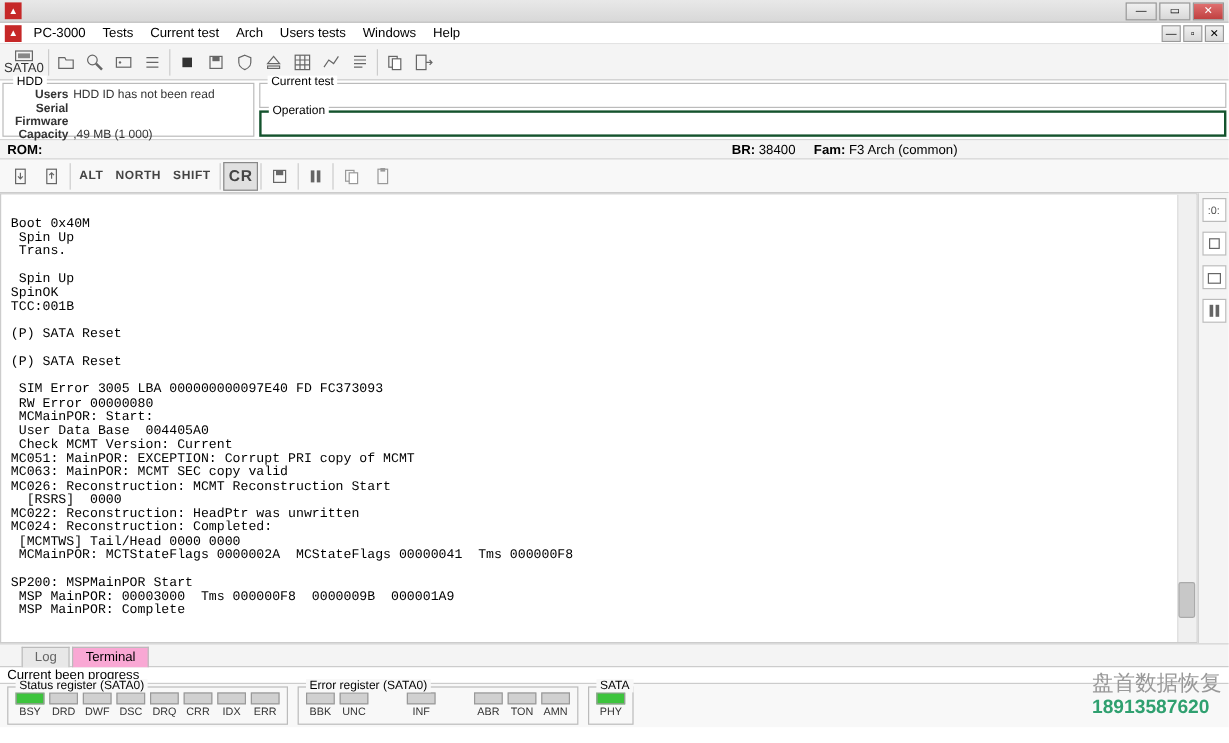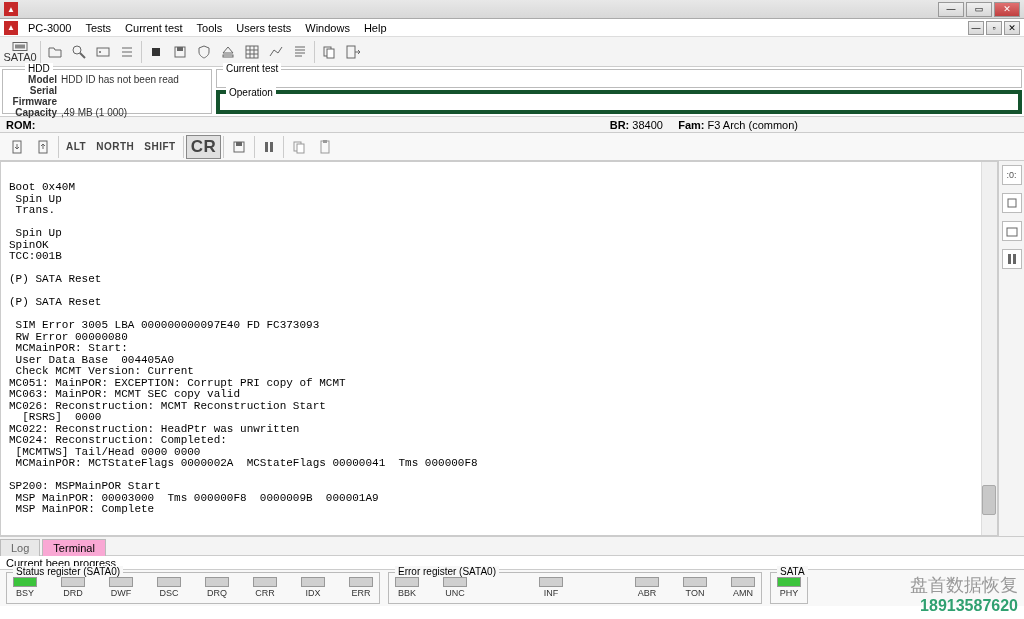--- a/index.html
+++ b/index.html
@@ -24,28 +24,28 @@
 
 .toolbar { height: 30px; background: #f4f4f4; border-bottom: 1px solid #ccc; display: flex; align-items: center; padding: 0 2px; gap: 0; }
 .tbtn { width: 24px; height: 24px; display: flex; align-items: center; justify-content: center; cursor: pointer; color: #555; border: 1px solid transparent; }
 .tsep { width: 1px; height: 22px; background: #ccc; margin: 0 2px; }
 .tbtn svg { width: 16px; height: 16px; }
 .tbtn.sata { width: 36px; font-size: 8px; line-height:1; text-align:right; color:#333; flex-direction:column; }
 
 
 .infostrip { display: flex; height: 50px; border-bottom: 1px solid #ccc; }
 .hddbox { width: 210px; border: 1px solid #bbb; margin: 2px; position: relative; padding: 4px 6px; font-size: 10px; }
-.hddbox .legend { position: absolute; top: -7px; left: 22px; background: #fff; padding: 0 3px; font-size: 10px; }
+.hddbox .legend { position: absolute; top: -7px; left: 8px; background: #fff; padding: 0 3px; font-size: 10px; }
 .hddrow { display: flex; line-height: 11px; }
 .hddlabel { width: 52px; text-align: right; color: #333; font-weight: bold; padding-right: 4px; font-size:10px;}
 .hddval { color: #333; font-size:10px;}
 .rightinfo { flex: 1; display: flex; flex-direction: column; }
 .currenttest { flex:1; border: 1px solid #bbb; margin: 2px 2px 1px 2px; position:relative; padding: 3px 6px; }
 .currenttest .legend { position:absolute; top:-7px; left:6px; background:#fff; padding:0 3px; font-size:10px;}
-.operation { flex:1; border: 4px solid #14532d; margin: 1px 2px 2px 2px; position:relative; padding: 3px 6px;}
+.operation { flex:1; border: 2px solid #14532d; margin: 1px 2px 2px 2px; position:relative; padding: 3px 6px;}
 .operation .legend { position:absolute; top:-7px; left:6px; background:#fff; padding:0 3px; font-size:10px;}
 
 
 .romstrip { height: 16px; background: #f4f4f4; border-bottom: 1px solid #ccc; display: flex; align-items: center; padding: 0 6px; font-size: 11px; }
 .romstrip .romlabel { font-weight: bold; }
 .romstrip .brinfo { margin-left: auto; margin-right: 220px; }
 .romstrip .brinfo b { font-weight: bold; }
 
 
 .toolbar2 { height: 28px; background: #f8f8f8; border-bottom: 1px solid #ccc; display: flex; align-items: center; padding: 0 4px; gap: 0; }
@@ -56,40 +56,40 @@
 
 .terminalwrap { position: relative; height: 375px; display: flex; }
 .terminal { flex:1; background: #fff; border: 1px solid #ccc; overflow: hidden; position: relative; }
 .terminal pre { font-family: "Courier New", monospace; font-size: 11px; line-height: 11.5px; padding: 20px 8px; white-space: pre; color: #000; }
 .scrolltrack { position:absolute; right:0; top:0; bottom:0; width:16px; background:#f0f0f0; border-left:1px solid #ddd;}
 .scrollthumb { position:absolute; right:1px; width:14px; height:30px; bottom:20px; background:#c8c8c8; border:1px solid #aaa; border-radius:2px;}
 .rightpanel { width: 26px; background: #f4f4f4; border-left: 1px solid #ccc; display:flex; flex-direction:column; align-items:center; padding-top:4px; gap:8px; }
 .rpbtn { width:20px; height:20px; border:1px solid #bbb; display:flex; align-items:center; justify-content:center; font-size:9px; background:#fff; cursor:pointer; color:#555;}
 
 
-.tabstrip { height: 20px; background: #f4f4f4; display: flex; align-items: flex-end; padding-left: 0; border-top:1px solid #ccc; border-bottom:1px solid #ccc;}
+.tabstrip { height: 20px; background: #f4f4f4; display: flex; align-items: flex-end; padding-left: 18px; border-top:1px solid #ccc; border-bottom:1px solid #ccc;}
 .tab { padding: 2px 10px; border: 1px solid #bbb; border-bottom: none; background: #f9a8d4; margin-right: 2px; cursor: pointer; position:relative; top:1px; font-size:11px;}
 .tab.inactive { background: #e8e8e8; color:#666;}
 
 
 .progstrip { height: 14px; padding: 0 6px; font-size: 10px; display:flex; align-items:center; border-bottom:1px solid #ccc;}
 
 
 .footer { height: 36px; display:flex; gap:8px; padding: 2px 6px; background:#f8f8f8; }
-.reggroup { border:1px solid #bbb; position:relative; padding: 4px 4px 2px 4px; display:flex; gap:20px; }
+.reggroup { border:1px solid #bbb; position:relative; padding: 4px 4px 2px 4px; display:flex; gap:0; }
 .reggroup .legend { position:absolute; top:-7px; left:6px; background:#f8f8f8; padding:0 3px; font-size:10px;}
 .regcell { width:28px; display:flex; flex-direction:column; align-items:center; gap:1px; }
 .regbox { width:24px; height:10px; background:#d0d0d0; border:1px solid #999; }
 .regbox.green { background:#3cc43c; }
 .reglabel { font-size:9px; color:#333; }
 .sata-group .regcell { width:28px; }
 .spacer-cell { width: 28px; }
 
 
-.watermark { position:absolute; right:6px; bottom:4px; text-align:right; pointer-events:none; }
+.watermark { position:absolute; right:6px; bottom:20px; pointer-events:none; }
 .watermark .cn { font-size:18px; color:#999; font-family: "Microsoft YaHei", sans-serif; }
 .watermark .num { font-size:16px; color:#30a070; font-weight:bold; text-shadow: 0 0 2px #fff; }
 </style>
 </head>
 <body>
 
 <div class="titlebar">
   <div class="icon-box">▲</div>
   <div class="winctrls">
     <div class="winbtn">—</div>
@@ -97,21 +97,21 @@
     <div class="winbtn close">✕</div>
   </div>
 </div>
 
 <div class="mdi-titlebar">
   <div class="icon-box">▲</div>
   <div class="menubar">
     <div class="menuitem">PC-3000</div>
     <div class="menuitem">Tests</div>
     <div class="menuitem">Current test</div>
-    <div class="menuitem">Tools</div>
+    <div class="menuitem">Arch</div>
     <div class="menuitem">Users tests</div>
     <div class="menuitem">Windows</div>
     <div class="menuitem">Help</div>
   </div>
   <div class="mdi-ctrls">
     <div class="winbtn">—</div>
     <div class="winbtn">▫</div>
     <div class="winbtn">✕</div>
   </div>
 </div>
@@ -206,21 +206,21 @@
         <rect x="2" y="2" width="8" height="12" fill="none" stroke="#666"></rect>
         <path d="M10 8h5m-2-2l2 2-2 2" fill="none" stroke="#666"></path>
       </svg>
     </div>
 </div>
 
 <div class="infostrip">
   <div class="hddbox">
     <div class="legend">HDD</div>
     <div class="hddrow">
-        <div class="hddlabel">Model</div>
+        <div class="hddlabel">Users</div>
         <div class="hddval">HDD ID has not been read</div>
       </div>
     <div class="hddrow">
         <div class="hddlabel">Serial</div>
         <div class="hddval"></div>
       </div>
     <div class="hddrow">
         <div class="hddlabel">Firmware</div>
         <div class="hddval"></div>
       </div>
@@ -263,21 +263,21 @@
       <svg width="16" height="16" viewBox="0 0 16 16">
         <rect x="4" y="2" width="8" height="12" fill="none" stroke="#666"></rect>
         <path d="M8 5v5m-2-3l2-2 2 2" fill="none" stroke="#666"></path>
       </svg>
     </div>
   <div class="tsep"></div>
   <div class="t2btn text">ALT</div>
   <div class="t2btn text">NORTH</div>
   <div class="t2btn text">SHIFT</div>
   <div class="tsep"></div>
-  <div class="t2btn text pressed" style="font-size:17px;">CR</div>
+  <div class="t2btn text pressed" style="font-size:13px;">CR</div>
   <div class="tsep"></div>
   <div class="t2btn">
       <svg width="16" height="16" viewBox="0 0 16 16">
         <rect x="3" y="3" width="10" height="10" fill="none" stroke="#666"></rect>
         <rect x="5" y="3" width="6" height="4" fill="#666"></rect>
       </svg>
     </div>
   <div class="tsep"></div>
   <div class="t2btn">
       <svg width="14" height="14" viewBox="0 0 14 14">

